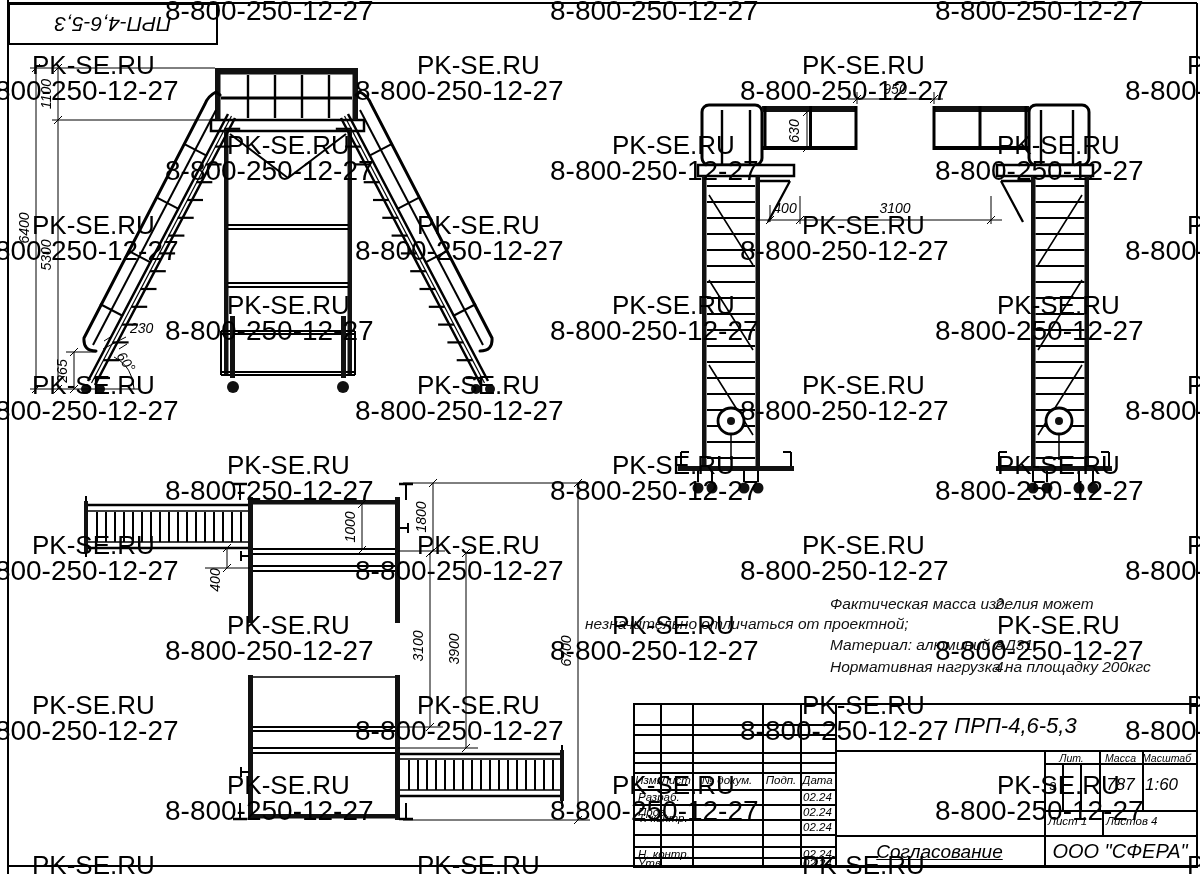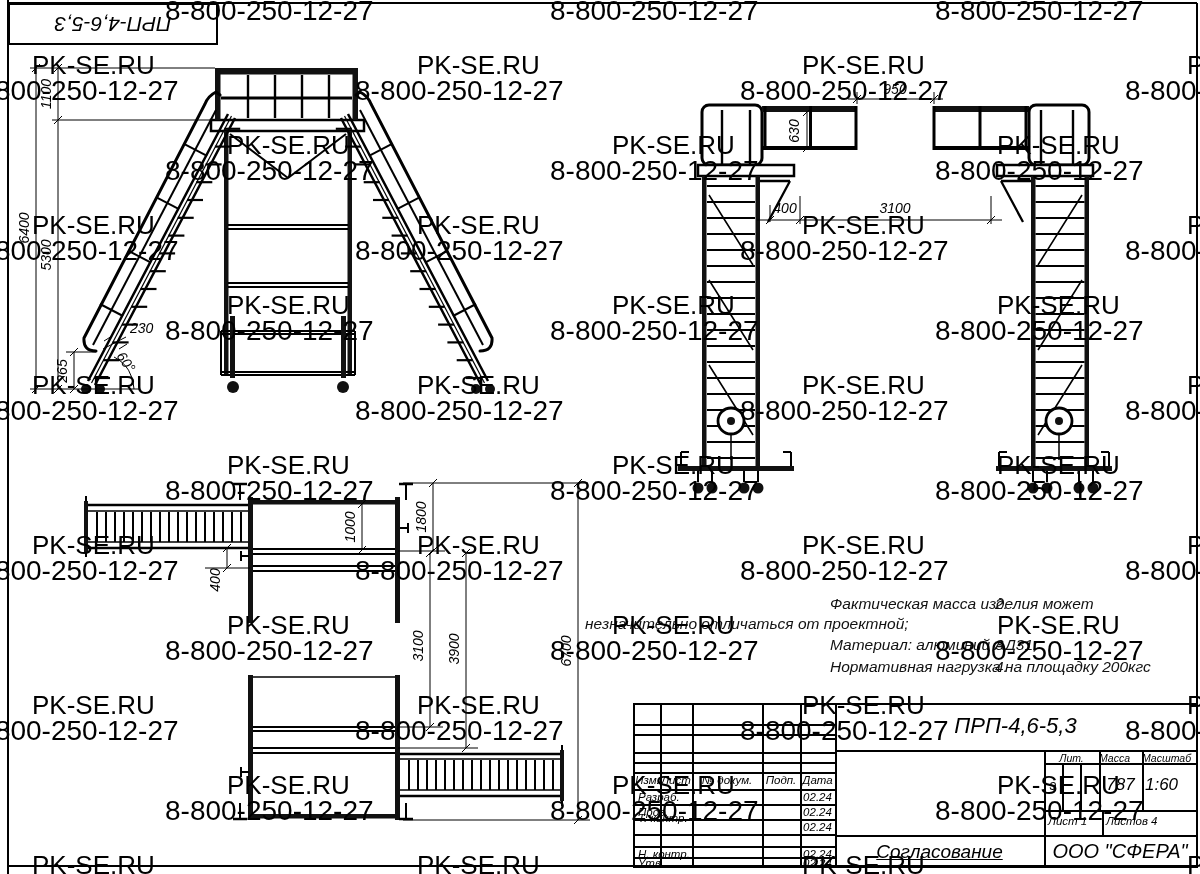--- a/index.html
+++ b/index.html
@@ -451,21 +451,21 @@
     <span class="tc lbl" style="left:165px;top:101px;width:35px;text-align:center">02.24</span>
     <span class="tc lbl" style="left:3px;top:107px">Т. контр.</span>
     <span class="tc lbl" style="left:165px;top:116px;width:35px;text-align:center">02.24</span>
     <span class="tc lbl" style="left:3px;top:143px">Н. контр.</span>
     <span class="tc lbl" style="left:165px;top:143px;width:35px;text-align:center">02.24</span>
     <span class="tc lbl" style="left:3px;top:152px">Утв.</span>
     <span class="tc lbl" style="left:165px;top:152px;width:35px;text-align:center">02.24</span>
 
     <span class="tc desig" style="left:200px;top:8px;width:361px">ПРП-4,6-5,3</span>
     <span class="tc sm" style="left:409px;top:47px;width:55px;text-align:center">Лит.</span>
-    <span class="tc sm" style="left:464px;top:47px;width:43px;">Масса</span>
+    <span class="tc sm" style="left:464px;top:47px;width:43px;text-align:center">Масса</span>
     <span class="tc sm" style="left:507px;top:47px;width:54px;text-align:left">Масштаб</span>
     <span class="tc" style="left:409px;top:72px;width:18px;text-align:center;font-size:14px">э</span>
     <span class="tc val" style="left:464px;top:70px;width:43px;text-align:center">787</span>
     <span class="tc val" style="left:507px;top:70px;width:39px;text-align:center">1:60</span>
     <span class="tc lbl" style="left:413px;top:110px">Лист 1</span>
     <span class="tc lbl" style="left:471px;top:110px">Листов 4</span>
     <span class="tc appr" style="left:200px;top:136px;width:209px">Согласование</span>
     <span class="tc comp" style="left:409px;top:135px;width:152px">ООО "СФЕРА"</span>
   </div>
 

